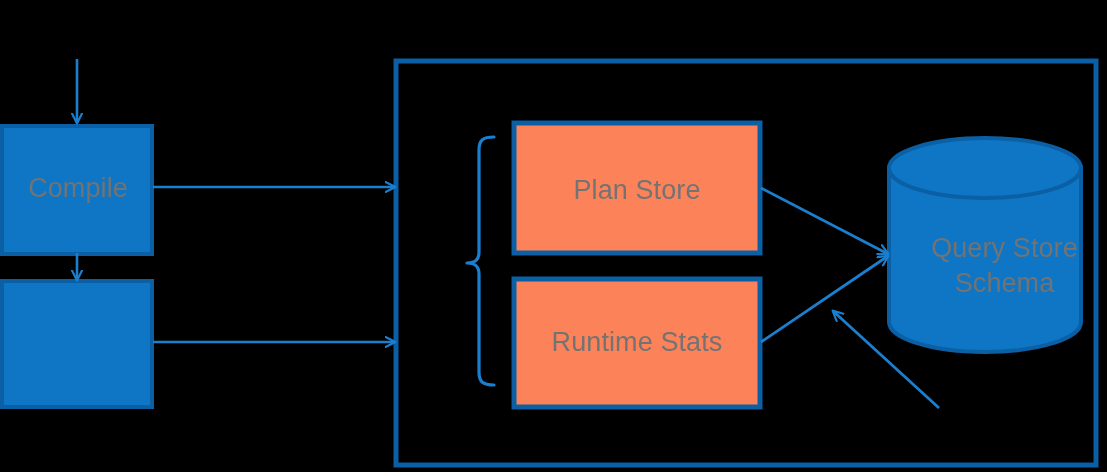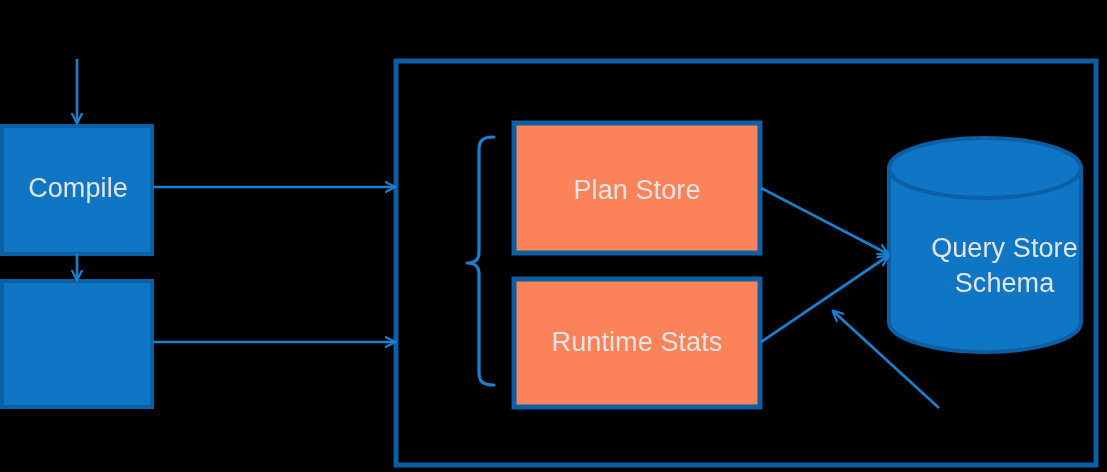--- a/index.html
+++ b/index.html
@@ -17,21 +17,21 @@
   }
   #vector-layer {
     position: absolute;
     left: 0;
     top: 0;
     width: 1107px;
     height: 472px;
   }
   .node-label {
     position: absolute;
-    color: #e5e5e5;
+    color: #737373;
     font-family: "Liberation Sans", sans-serif;
     font-size: 27px;
     line-height: 33px;
     text-align: center;
     white-space: pre-line;
     pointer-events: none;
     letter-spacing: 0.1px;
   }
   .lbl-compile  { left: 4px;   top: 172px; width: 148px; }
   .lbl-execute  { left: 4px;   top: 327px; width: 148px; }

